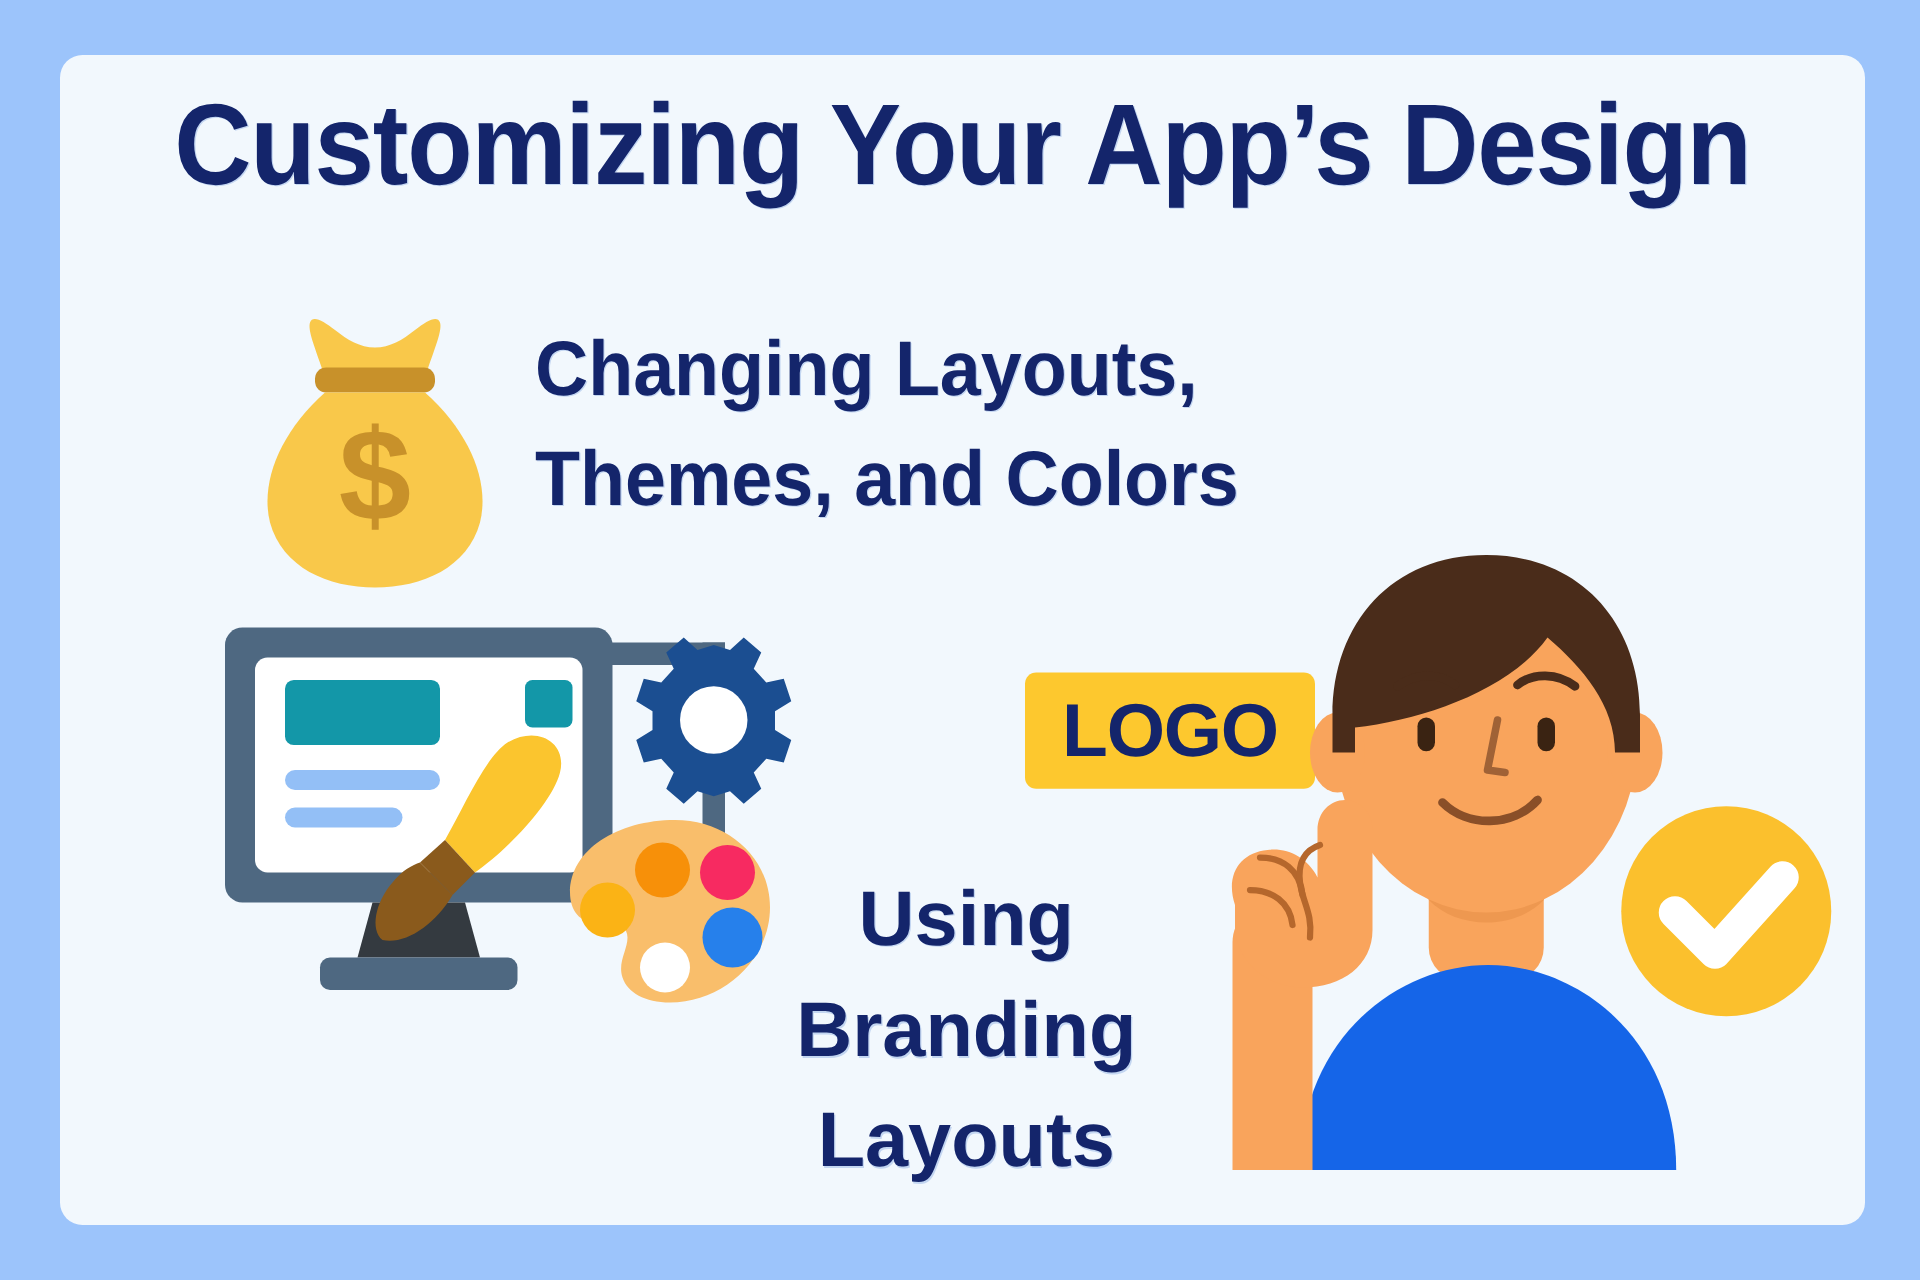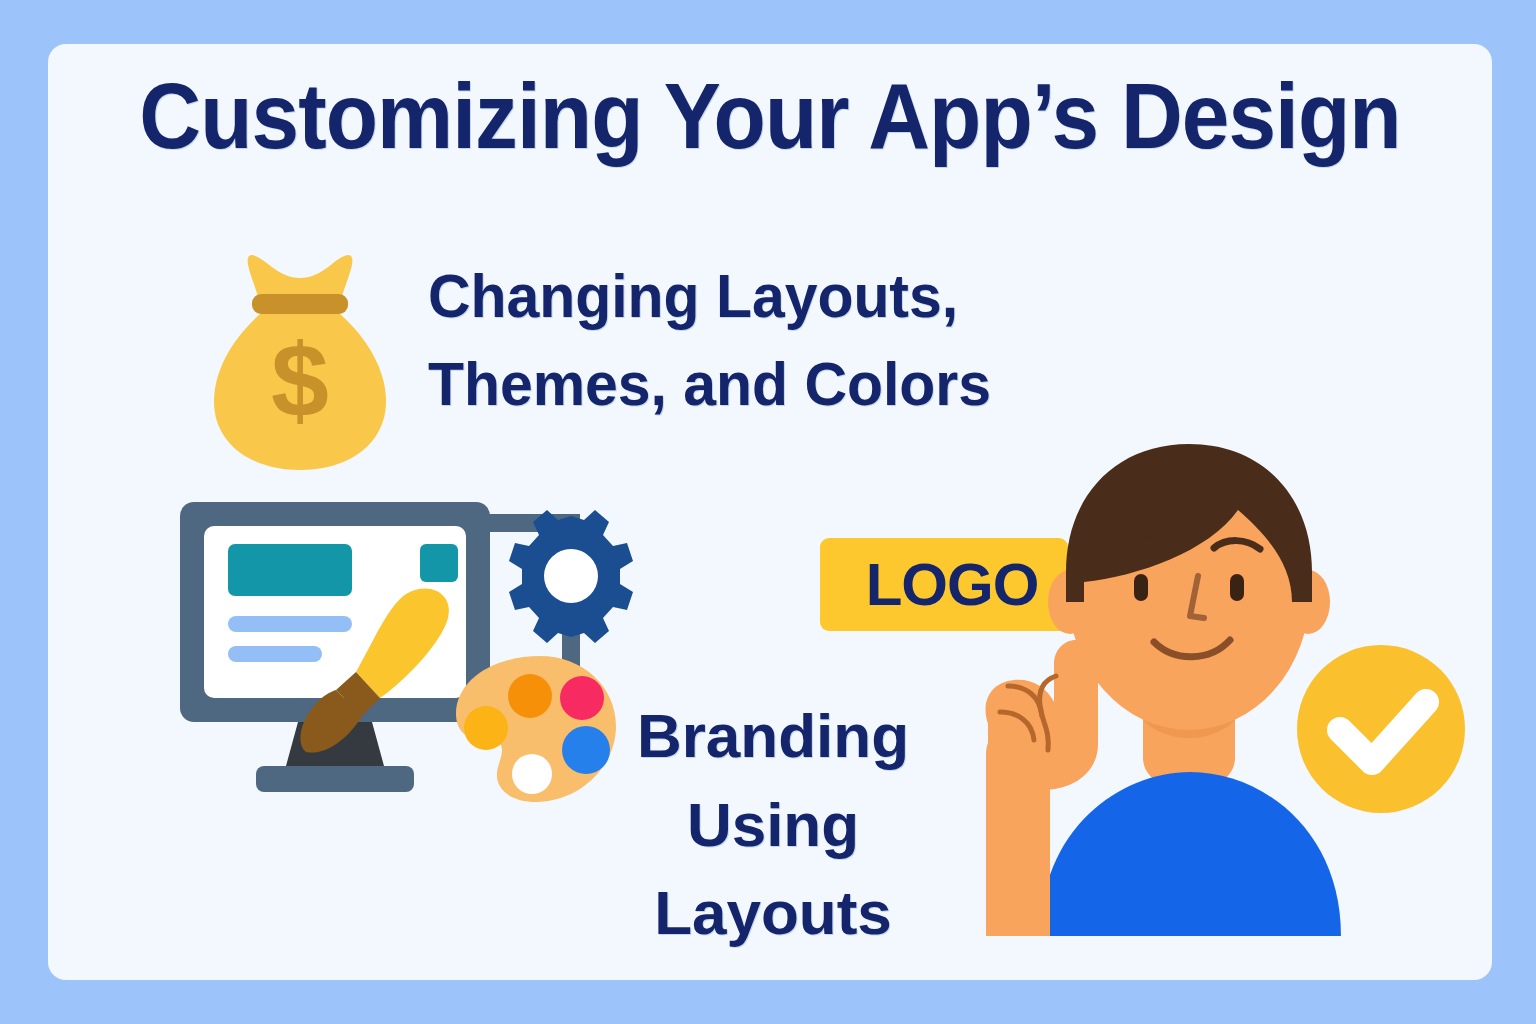--- a/index.html
+++ b/index.html
@@ -90,21 +90,20 @@
     background: #fdc82e;
     border-radius: 9px;
     display: flex;
     align-items: center;
     justify-content: center;
     font-family: "Liberation Sans", sans-serif;
     font-weight: bold;
     font-size: 60px;
     letter-spacing: -1px;
     color: #14256b;
-    padding-left: 16px;
   }
 
   
   .art { position: absolute; }
   #moneybag-art { left: 152px; top: 194px; }
   #monitor-art  { left: 110px; top: 400px; }
   #person-art   { left: 860px; top: 380px; }
 </style>
 </head>
 <body>
@@ -173,22 +172,22 @@
     </div>
 
     <div id="logo-badge">LOGO</div>
 
     <div id="subtitle1">
       <span class="ln">Changing Layouts,</span>
       <span class="ln">Themes, and Colors</span>
     </div>
 
     <div id="subtitle2">
+      <span class="ln">Using</span>
       <span class="ln">Branding</span>
-      <span class="ln">Using</span>
       <span class="ln">Layouts</span>
     </div>
 
     <div class="art" id="person-art">
       <svg width="600" height="520" viewBox="0 0 600 520">
 
         <g>
           <circle cx="473" cy="305" r="84" fill="#fbc02d"></circle>
           <path d="M432 306 L464 338 L518 278" fill="none" stroke="#ffffff" stroke-width="26" stroke-linecap="round" stroke-linejoin="round"></path>
         </g>

